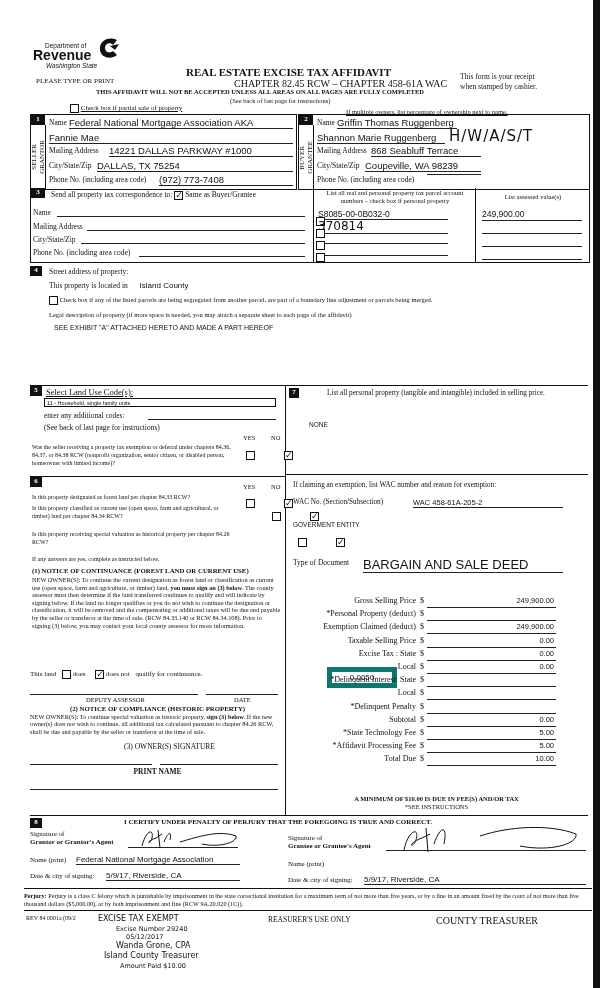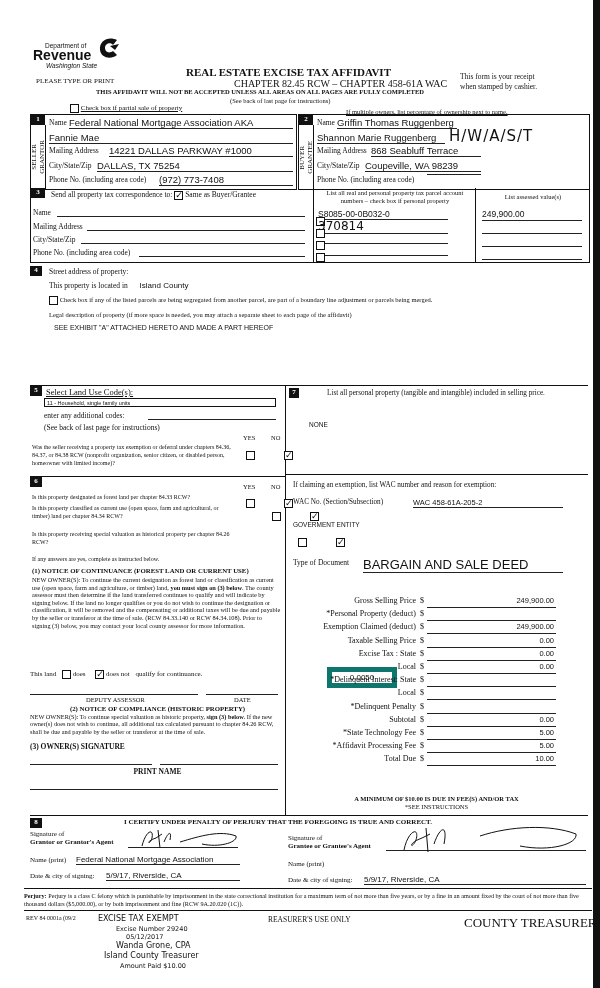--- a/index.html
+++ b/index.html
@@ -214,21 +214,21 @@
   </div>
   <div class="abs ul" style="left:0;top:217px;width:168px;"></div>
   <div class="abs ul" style="left:176px;top:217px;width:72px;"></div>
   <div class="abs small" style="left:56px;top:219px;">DEPUTY ASSESSOR</div>
   <div class="abs small" style="left:204px;top:219px;">DATE</div>
   <div class="abs" style="left:0;top:228px;width:255px;text-align:center;font-size:6.8px;font-weight:bold;">(2) NOTICE OF COMPLIANCE (HISTORIC PROPERTY)</div>
   <div class="abs" style="left:0;top:236px;width:254px;font-size:6.3px;line-height:7.3px;">
     <span>NEW OWNER(S): To continue special valuation as historic property,</span>
     <b>sign (3) below</b><span>. If the new owner(s) does not wish to continue, all additional tax calculated pursuant to chapter 84.26 RCW, shall be due and payable by the seller or transferor at the time of sale.</span>
   </div>
-  <div class="abs" style="left:0;top:265px;width:255px;font-size:7.5px;font-weight:bold;">(3) OWNER(S) SIGNATURE</div>
+  <div class="abs" style="left:12px;top:265px;width:255px;text-align:center;font-size:7.5px;font-weight:normal;">(3) OWNER(S) SIGNATURE</div>
   <div class="abs ul" style="left:0;top:287px;width:122px;"></div>
   <div class="abs ul" style="left:130px;top:287px;width:118px;"></div>
   <div class="abs" style="left:0;top:290px;width:255px;text-align:center;font-size:7.5px;font-weight:bold;">PRINT NAME</div>
   <div class="abs ul" style="left:0;top:312px;width:248px;"></div>
 </div>
 
 <div class="abs" style="left:285px;top:385px;width:303px;height:430px;border-top:1px solid #111;">
   <div class="abs secnum" style="left:4px;top:2px;width:10px;height:10px;">7</div>
   <div class="abs" style="left:20px;top:2px;width:260px;font-size:7.2px;line-height:10px;text-indent:2px;text-align:center;">List all personal property (tangible and intangible) included in selling price.</div>
   <div class="abs sans" style="left:24px;top:35px;font-size:6.5px;">NONE</div>
@@ -369,13 +369,13 @@
 </div>
 <div class="abs" style="left:24px;top:910px;width:568px;border-top:1px solid #111;"></div>
 <div class="abs" style="left:26px;top:915px;font-size:6px;">REV 84 0001a (09/2</div>
 <div class="abs" style="left:98px;top:914px;font-family:'DejaVu Sans',sans-serif;font-size:8px;">EXCISE TAX EXEMPT</div>
 <div class="abs" style="left:116px;top:925px;font-family:'DejaVu Sans',sans-serif;font-size:6.5px;">Excise Number 29240</div>
 <div class="abs" style="left:126px;top:933px;font-family:'DejaVu Sans',sans-serif;font-size:6.5px;">05/12/2017</div>
 <div class="abs" style="left:116px;top:941px;font-family:'DejaVu Sans',sans-serif;font-size:8px;">Wanda Grone, CPA</div>
 <div class="abs" style="left:104px;top:951px;font-family:'DejaVu Sans',sans-serif;font-size:8px;">Island County Treasurer</div>
 <div class="abs" style="left:120px;top:962px;font-family:'DejaVu Sans',sans-serif;font-size:6.5px;">Amount Paid $10.00</div>
 <div class="abs" style="left:268px;top:915px;font-size:7.5px;">REASURER'S USE ONLY</div>
-<div class="abs" style="left:464px;top:915px;font-size:13px;">COUNTY TREASURER</div>
+<div class="abs" style="left:436px;top:915px;font-size:10px;">COUNTY TREASURER</div>
 
 </body></html>

